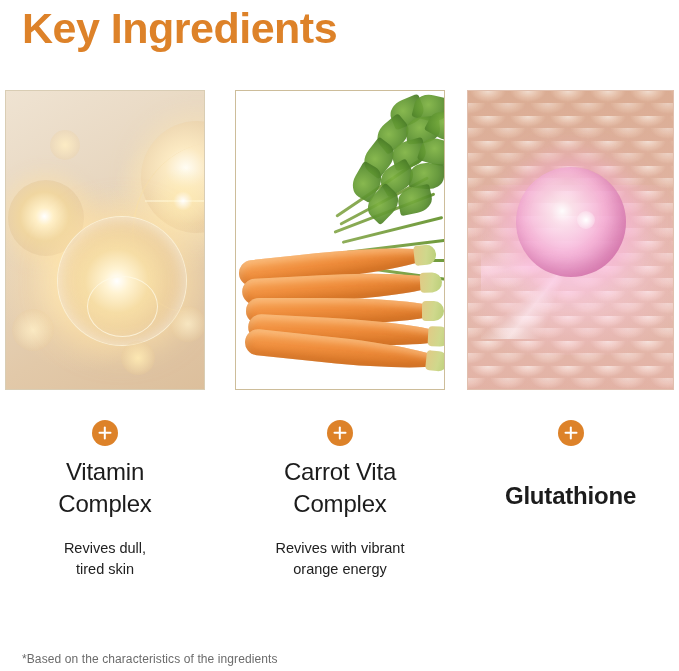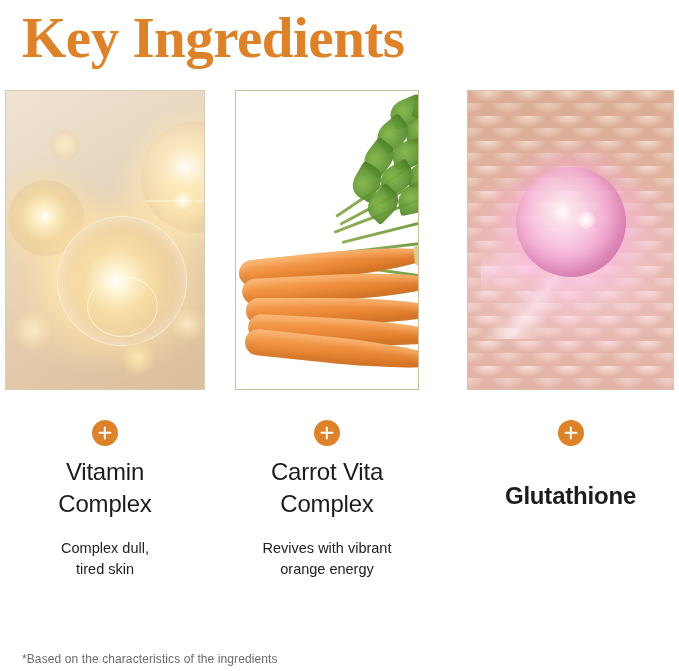--- a/index.html
+++ b/index.html
@@ -13,42 +13,41 @@
     font-family: "Liberation Sans", sans-serif;
     overflow: hidden;
     position: relative;
   }
 
   
   #page-title {
     position: absolute;
     left: 22px;
     top: 2px;
-    font-size: 57px;
+    font-size: 43px;
     font-weight: bold;
     letter-spacing: -0.5px;
     color: #dd8229;
     line-height: 1.25;
     white-space: nowrap;
-    font-family: Liberation Serif, serif;
   }
 
   
   .columns {
     position: absolute;
     left: 0;
     top: 90px;
     width: 679px;
   }
   .col {
     position: absolute;
     top: 0;
   }
   .col-0 { left: 5px;   width: 200px; }
-  .col-1 { left: 235px; width: 184px; }
+  .col-1 { left: 235px; width: 210px; }
   .col-2 { left: 467px; width: 207px; }
 
   
   .panel {
     position: relative;
     height: 300px;
     width: 100%;
     overflow: hidden;
     box-sizing: border-box;
   }
@@ -322,21 +321,21 @@
       </div>
     </div>
 
     <div class="plus-wrap">
       <div class="plus-badge"></div>
     </div>
 
     <div class="name">Vitamin
 Complex</div>
 
-    <div class="desc">Complex dull,
+    <div class="desc">Revives dull,
 tired skin</div>
   </div>
 
   <div class="col col-1">
 
     <div class="panel panel-carrot">
       <div class="panel-inner">
 
         <div class="greens">
           <div class="stem" style="left:4px;  top:120px; width:104px; transform:rotate(-34deg);"></div>

